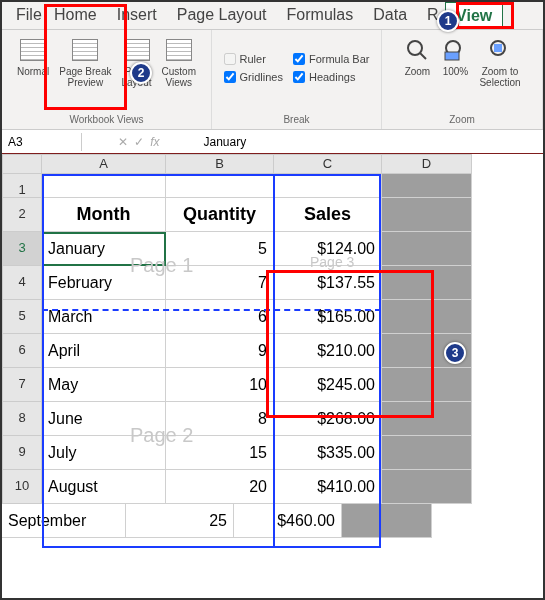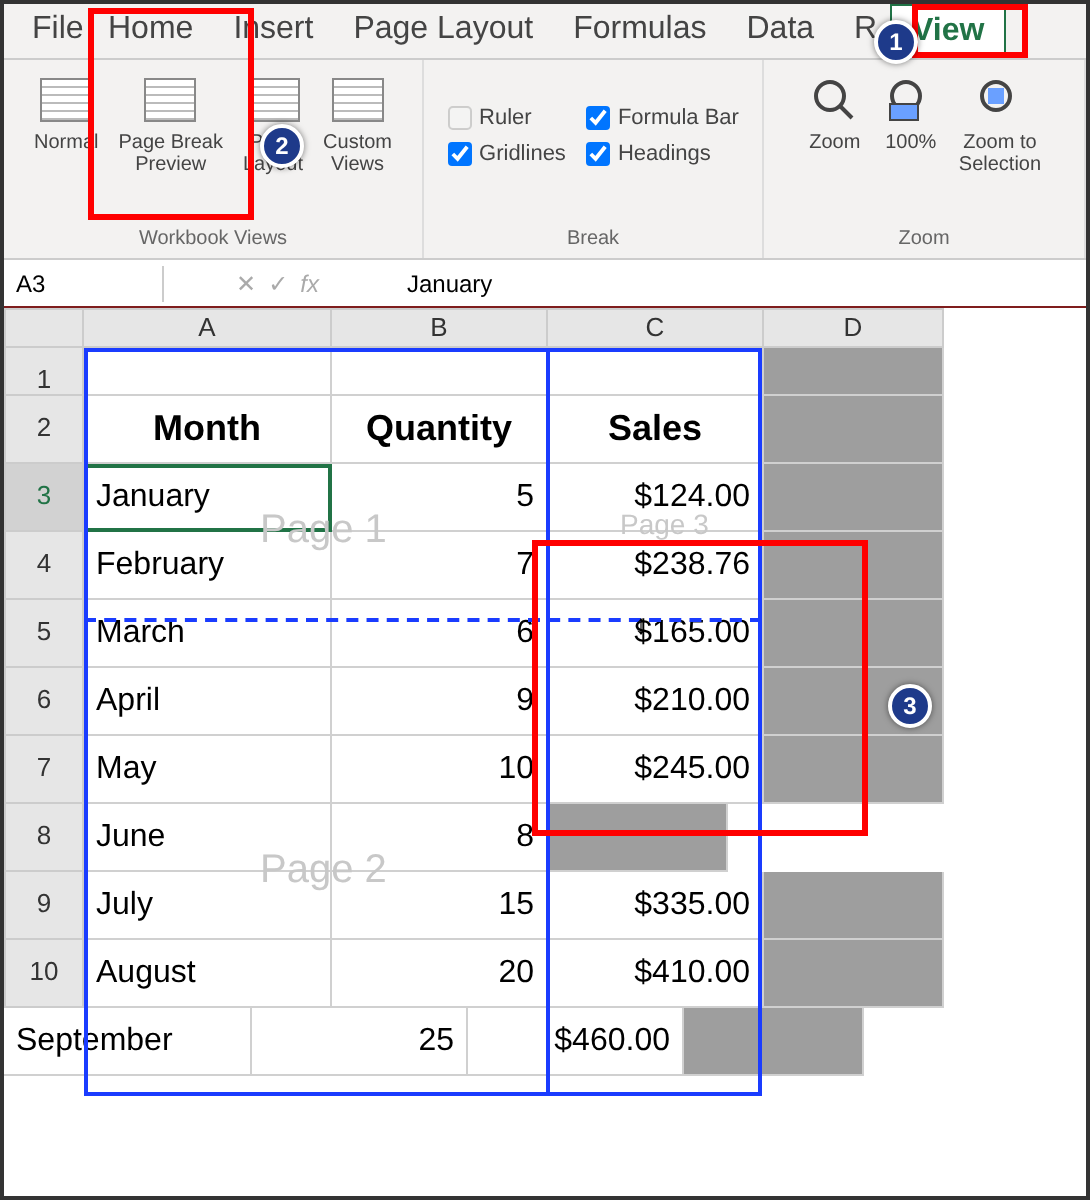--- a/index.html
+++ b/index.html
@@ -212,21 +212,21 @@
         <div class="rowh active">3</div>
         <div class="cell A sel">January</div>
         <div class="cell B">5</div>
         <div class="cell C">$124.00</div>
         <div class="cell D"></div>
       </div>
       <div class="row">
         <div class="rowh">4</div>
         <div class="cell A">February</div>
         <div class="cell B">7</div>
-        <div class="cell C">$238.76</div>
+        <div class="cell C">$137.55</div>
         <div class="cell D"></div>
       </div>
       <div class="row">
         <div class="rowh">5</div>
         <div class="cell A">March</div>
         <div class="cell B">6</div>
         <div class="cell C">$165.00</div>
         <div class="cell D"></div>
       </div>
       <div class="row">
@@ -240,20 +240,21 @@
         <div class="rowh">7</div>
         <div class="cell A">May</div>
         <div class="cell B">10</div>
         <div class="cell C">$245.00</div>
         <div class="cell D"></div>
       </div>
       <div class="row">
         <div class="rowh">8</div>
         <div class="cell A">June</div>
         <div class="cell B">8</div>
+        <div class="cell C">$268.00</div>
         <div class="cell D"></div>
       </div>
       <div class="row">
         <div class="rowh">9</div>
         <div class="cell A">July</div>
         <div class="cell B">15</div>
         <div class="cell C">$335.00</div>
         <div class="cell D"></div>
       </div>
       <div class="row">

